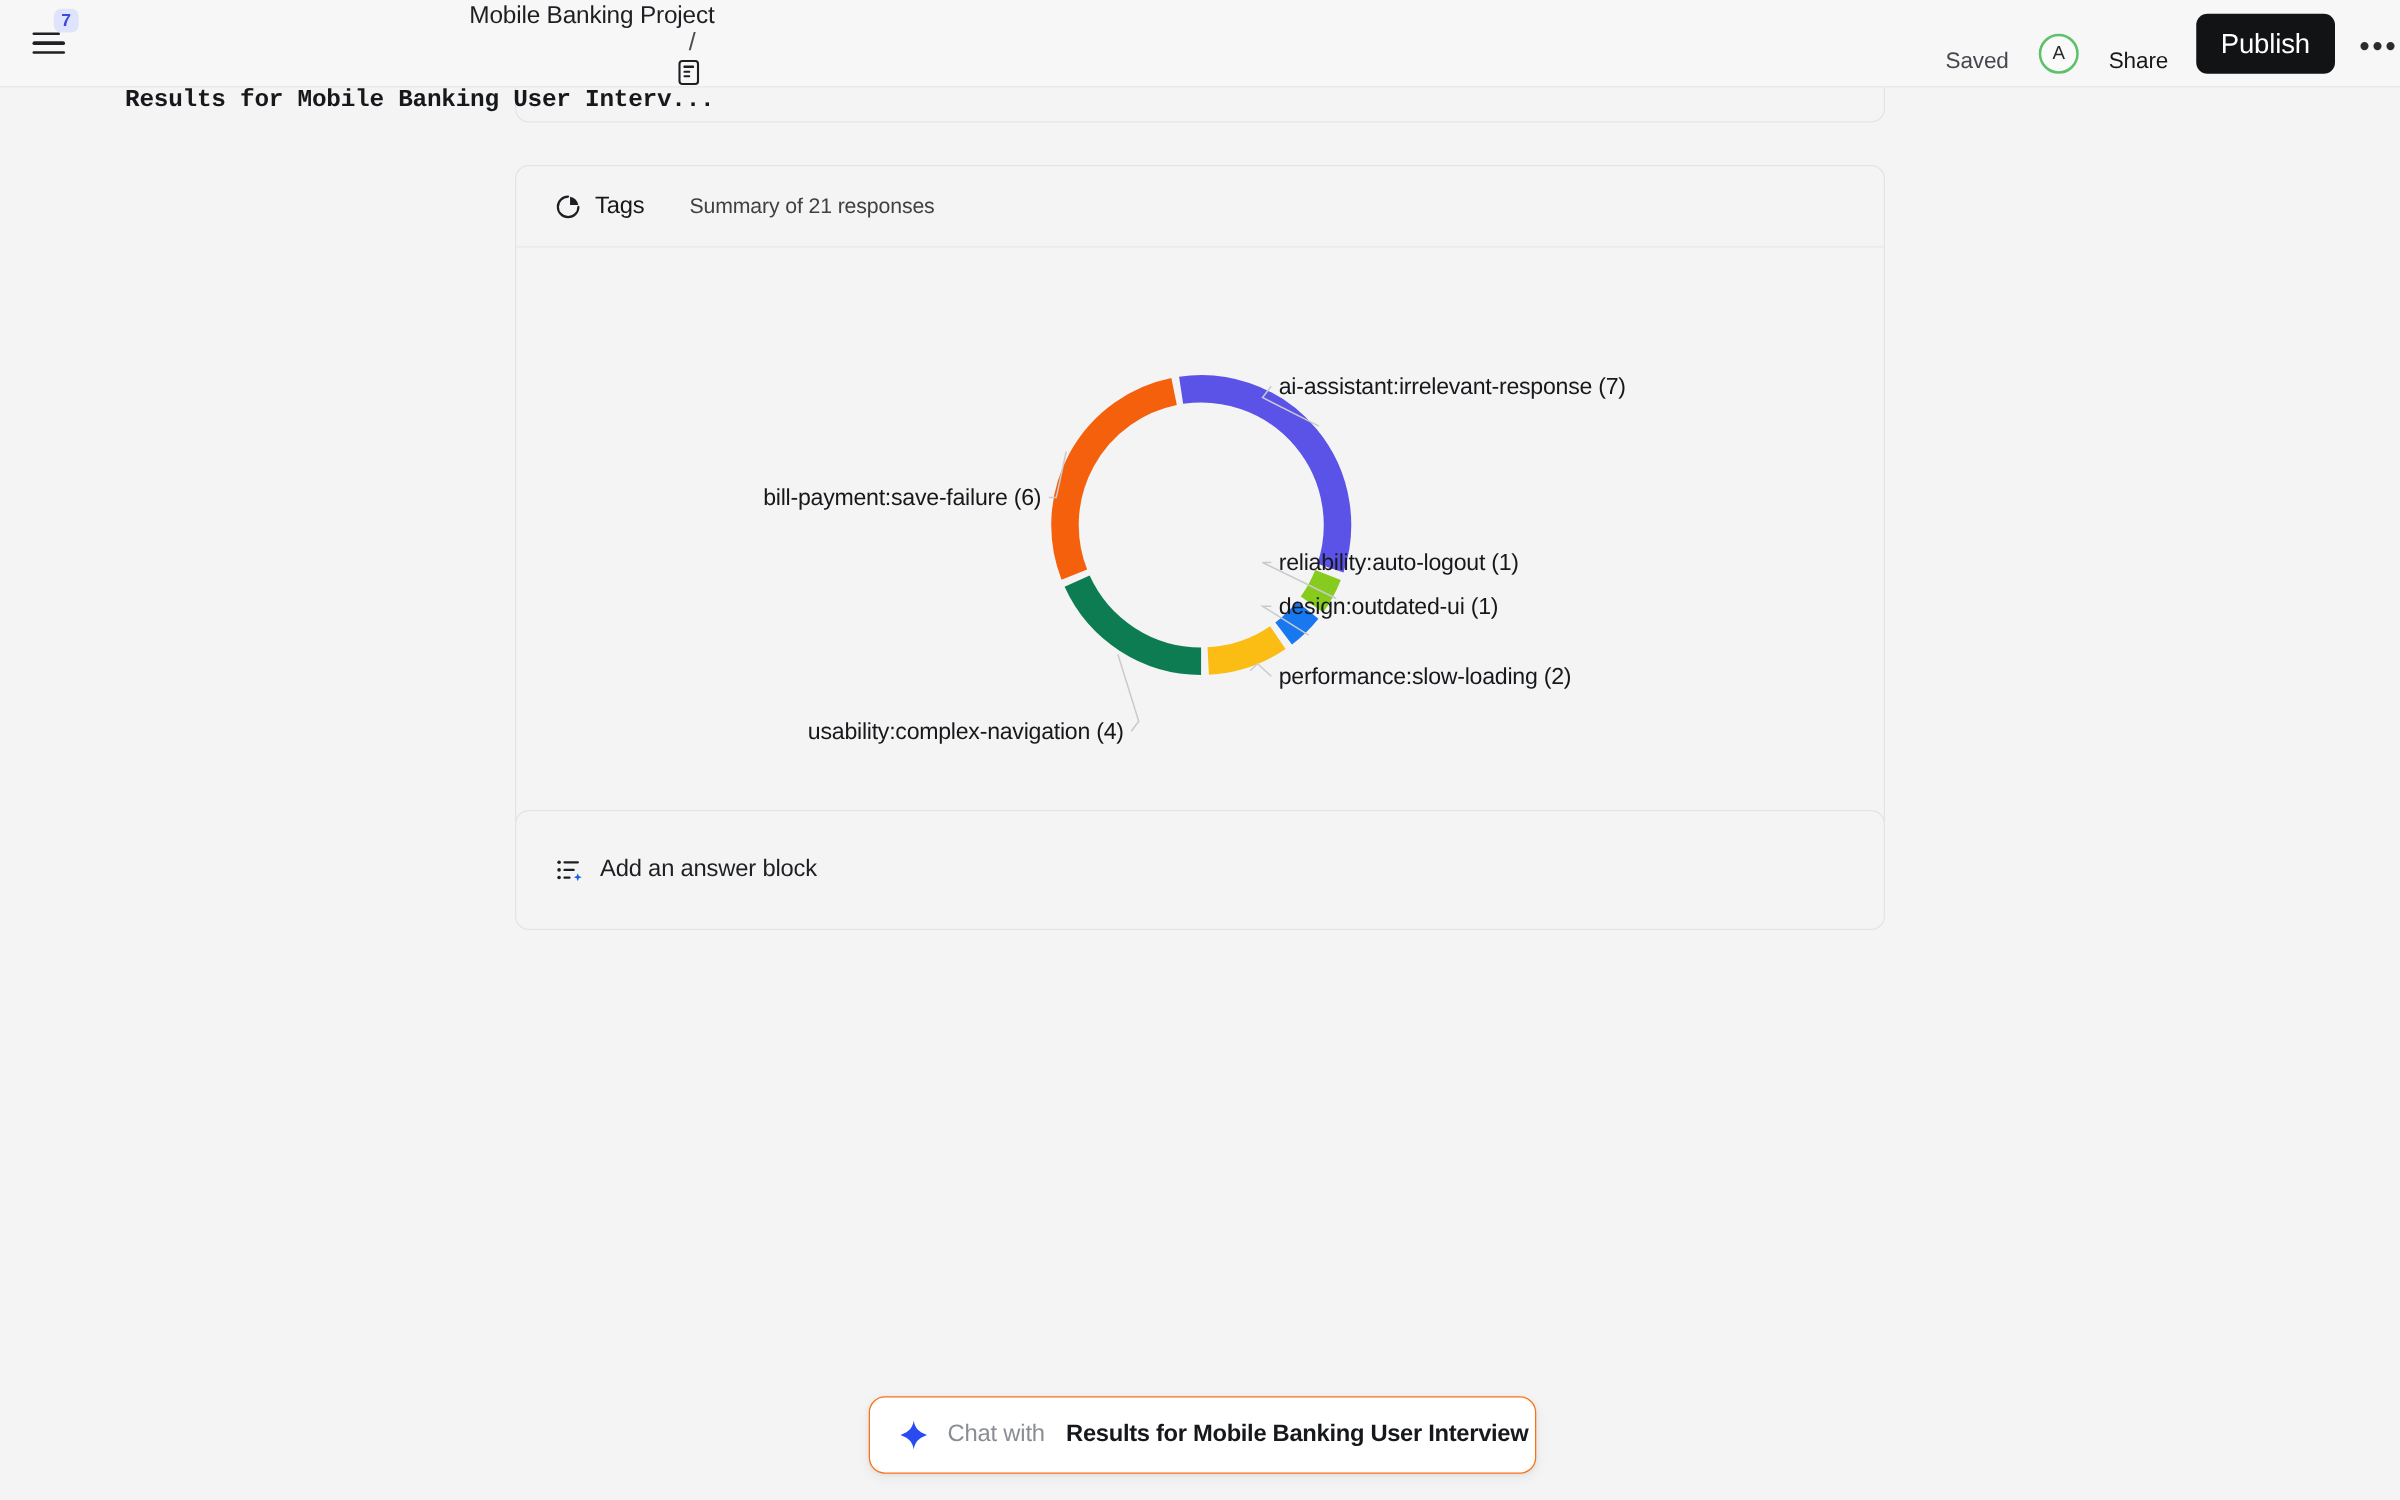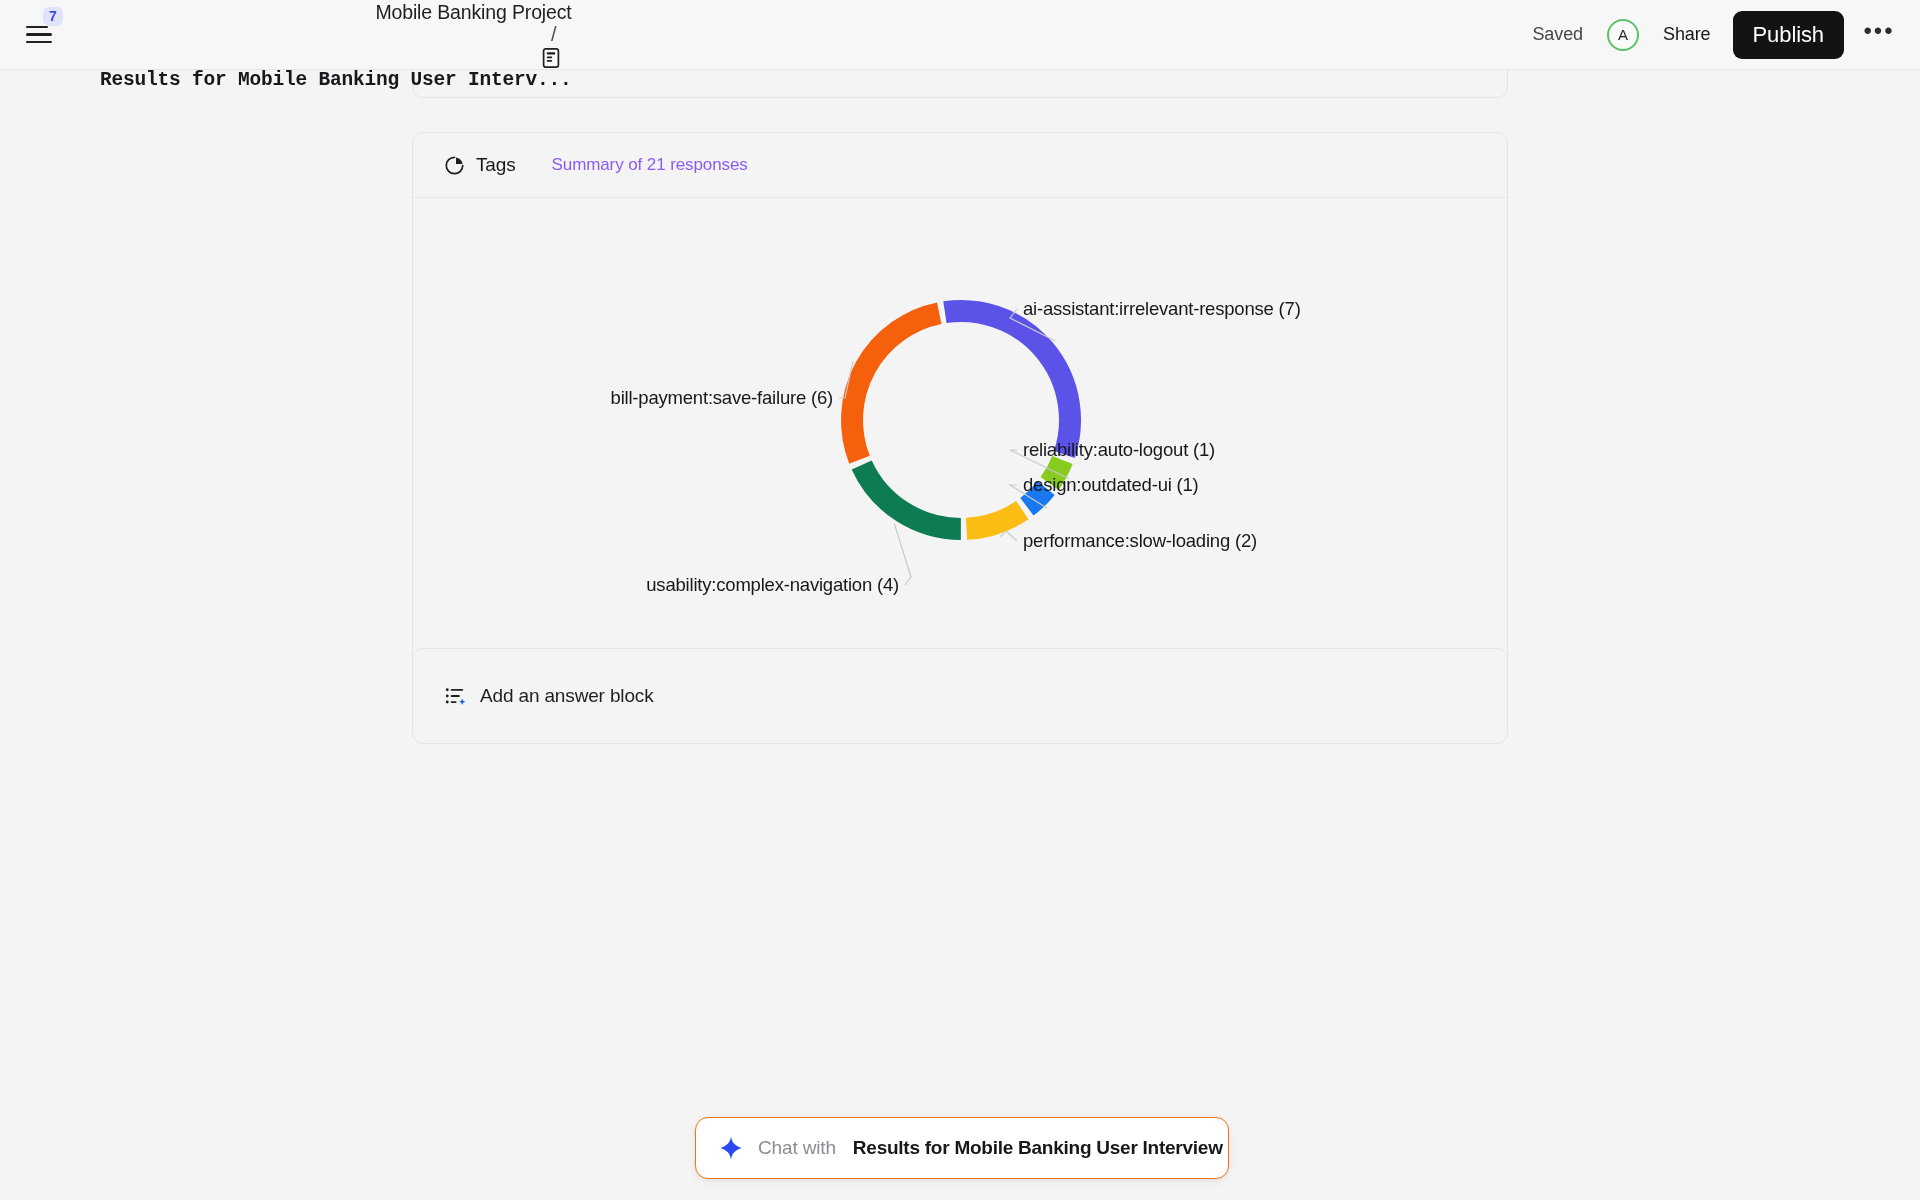--- a/index.html
+++ b/index.html
@@ -50,22 +50,22 @@
   .bc-sep {
     font-size: 20px; color: #4a4d52; margin: 0 15px; transform: translateY(-1px);
   }
   .bc-doc-icon { width: 20px; height: 22px; margin-right: 11px; display: block; }
   .bc-doc {
     font-size: 19.5px; color: #17181b; font-weight: 600; letter-spacing: -0.2px;
     white-space: nowrap; cursor: pointer; font-family: Liberation Mono, monospace;
   }
 
   .topbar-right {
-    margin-left: auto; margin-right: 24px;
-    display: flex; align-items: center; gap: 0px;
+    margin-left: auto; 
+    display: flex; align-items: flex-end; gap: 0px;
   }
   .saved-text {
     font-size: 18px; color: #44474d; letter-spacing: -0.1px; margin-right: 24px;
   }
   .avatar {
     width: 32px; height: 32px; border-radius: 50%;
     border: 2px solid #5cc269; background: #fafafa;
     display: flex; align-items: center; justify-content: center;
     font-size: 15px; color: #27292d; font-weight: 500;
     margin-right: 24px; cursor: pointer;
@@ -110,21 +110,21 @@
 
   .card-head {
     height: 65px; display: flex; align-items: center;
     border-bottom: 1px solid #e8e8e8; padding-left: 31px;
   }
   .pie-icon { width: 21px; height: 21px; margin-right: 11px; display:block; }
   .card-head-title {
     font-size: 19px; color: #17181b; letter-spacing: -0.15px; margin-right: 36px;
   }
   .card-head-sub {
-    font-size: 17px; color: #8b5cf6; letter-spacing: -0.1px;
+    font-size: 17px; color: #404040; letter-spacing: -0.1px;
   }
 
   .chart-area { position: relative; height: 488px; }
   .chart-svg { position: absolute; top: 0; left: 0; }
 
   .add-row {
     height: 100%; display: flex; align-items: center; padding-left: 31px;
     cursor: pointer;
   }
   .add-icon { width: 23px; height: 23px; margin-right: 13px; display:block; }

